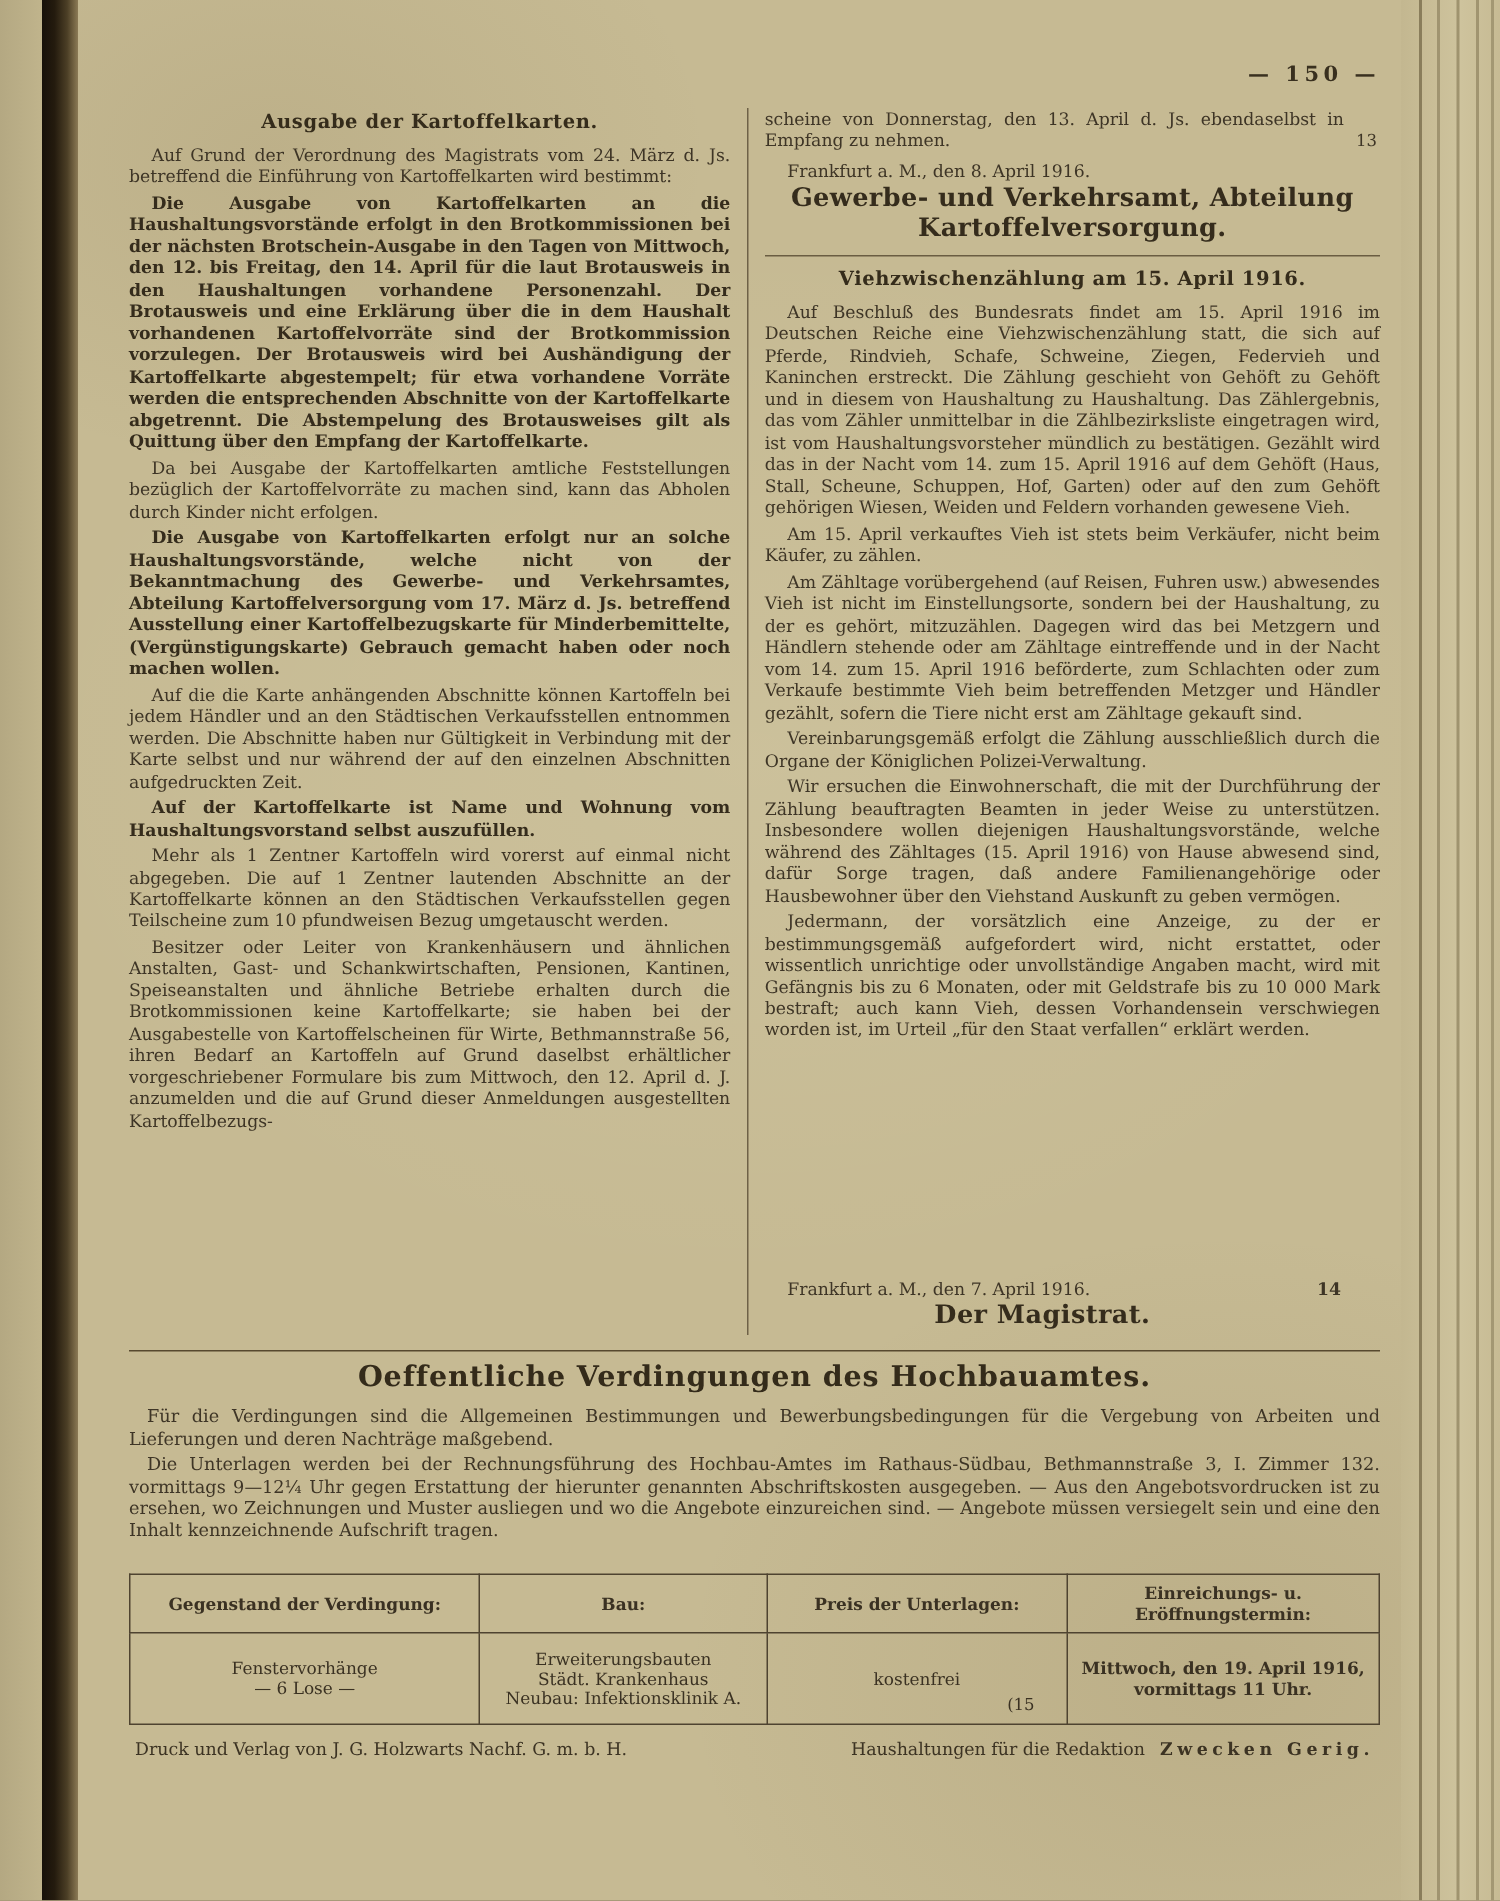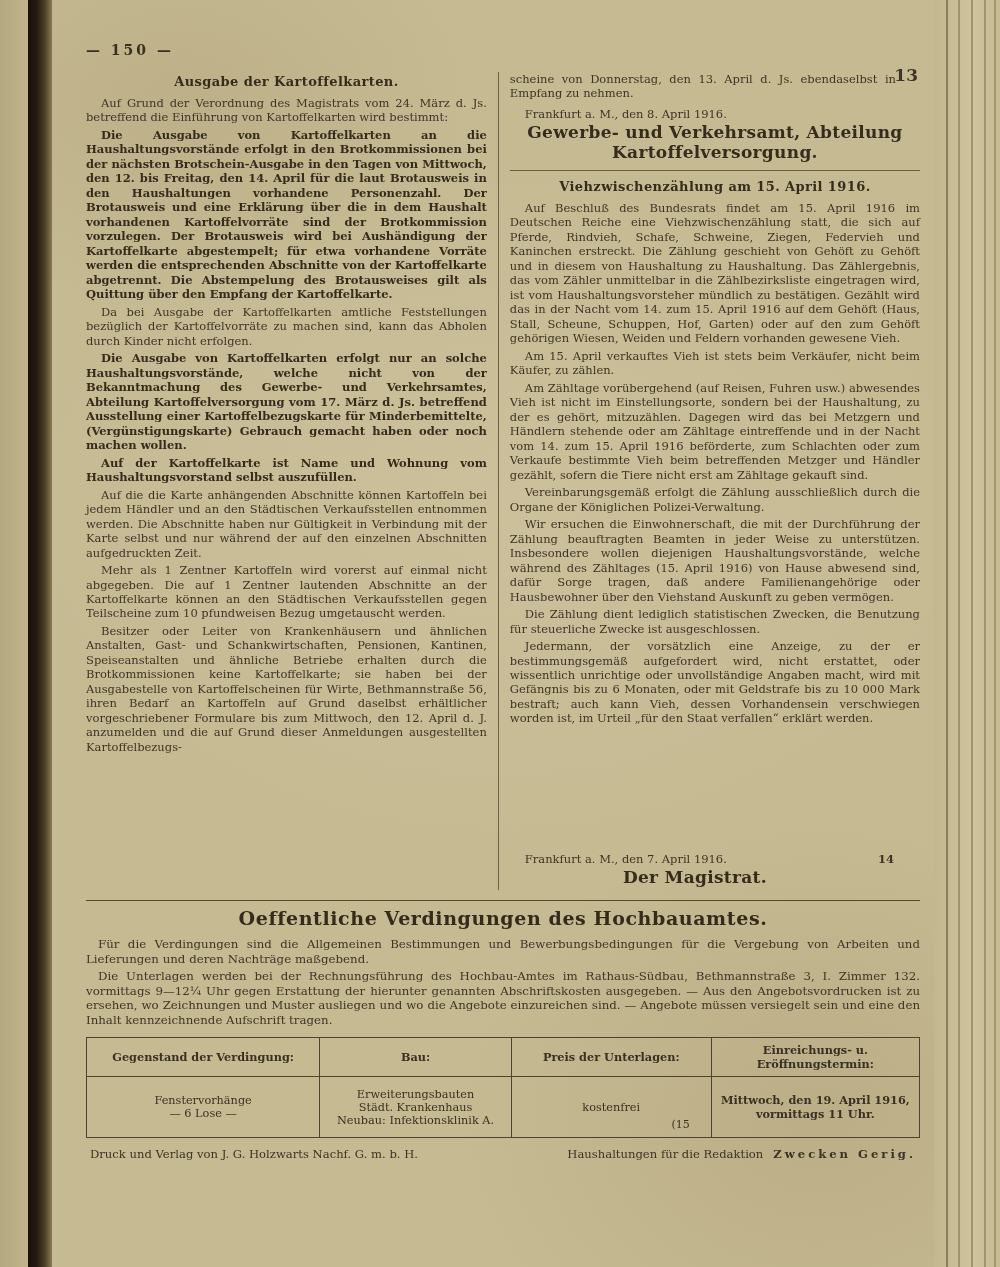--- a/index.html
+++ b/index.html
@@ -25,47 +25,47 @@
   .e1{right:52px;background:rgba(88,74,44,.55);}
   .e2{right:40px;background:rgba(98,84,52,.40);}
   .e3{right:27px;background:rgba(104,90,56,.45);}
   .e4{right:14px;background:rgba(92,78,46,.38);}
   .e5{right:4px;background:rgba(80,66,38,.30);}
 
   .page{position:absolute;left:52px;top:0;width:882px;height:100%;}
   .content{padding:42px 14px 0 34px;}
 
   .page-number{
-    text-align:left;font-size:14px;font-weight:700;letter-spacing:3px;
+    text-align:right;font-size:14px;font-weight:700;letter-spacing:3px;
     margin-bottom:14px;color:#39301f;
   }
 
   .columns{display:flex;align-items:stretch;}
   .col{box-sizing:border-box;}
   .col-left{width:49.5%;padding-right:11px;border-right:1px solid #6e6147;min-height:818px;}
   .col-right{width:50.5%;padding-left:11px;min-height:818px;display:flex;flex-direction:column;}
 
   h2.art{font-size:13px;font-weight:700;text-align:center;margin:2px 0 7px;color:#352c1b;letter-spacing:.4px;}
   p.t{font-size:11.5px;line-height:1.26;margin:0 0 3px;text-align:justify;text-indent:15px;}
   p.b{font-weight:700;color:#352c1c;}
   p.cont{text-indent:0;position:relative;padding-right:24px;}
-  .refnum{position:absolute;right:2px;bottom:15px;font-size:17px;font-weight:700;}
+  .refnum{position:absolute;right:2px;bottom:0;font-size:11px;font-weight:400;}
   .dateline{font-size:11.5px;margin:3px 0 1px;text-indent:15px;display:flex;}
   .dateline .d-ref{margin-left:auto;padding-right:26px;font-weight:700;}
   .sig{font-size:17px;font-weight:700;text-align:center;margin:0 12px 3px;color:#352c1c;letter-spacing:.3px;}
   .sig-right{text-align:center;padding-right:40px;}
   .hrule{height:1px;background:#6a5d42;margin:5px 0 6px;}
   .sig-block{margin-top:auto;}
 
   .full-rule{height:1px;background:#57492f;margin:10px 0 4px;}
 
   h1.verding{font-size:19px;font-weight:700;text-align:center;margin:6px 0 8px;color:#342b1a;letter-spacing:.6px;}
   .verding p.t{font-size:11.8px;text-indent:12px;margin-bottom:2px;}
 
-  table.tender{width:100%;border-collapse:collapse;margin-top:9px;font-size:11.3px;color:#3a3122;padding-left:20px;}
+  table.tender{width:100%;border-collapse:collapse;margin-top:21px;font-size:11.3px;color:#3a3122;padding-left:20px;}
   table.tender th,table.tender td{border:1px solid #4e4330;padding:4px 6px;}
   table.tender th{font-weight:700;text-align:center;vertical-align:middle;height:30px;}
   table.tender td{text-align:center;vertical-align:middle;height:52px;}
   .cw1{width:28%;} .cw2{width:23%;} .cw3{width:24%;} .cw4{width:25%;}
   td.preis{position:relative;}
   td.preis .preis-ref{position:absolute;right:21px;bottom:6px;font-size:11px;}
   td.termin{font-weight:700;}
 
   .imprint{display:flex;align-items:baseline;margin-top:9px;font-size:11.6px;color:#3c3323;padding:0 4px;}
   .imprint .resp{margin-left:auto;}
@@ -85,22 +85,22 @@
       <div class="page-number">— 150 —</div>
 
       <div class="columns">
 
         <div class="col col-left">
           <h2 class="art">Ausgabe der Kartoffelkarten.</h2>
           <p class="t">Auf Grund der Verordnung des Magistrats vom 24. März d. Js. betreffend die Einführung von Kartoffelkarten wird bestimmt:</p>
           <p class="t b">Die Ausgabe von Kartoffelkarten an die Haushaltungsvorstände erfolgt in den Brotkommissionen bei der nächsten Brotschein-Ausgabe in den Tagen von Mittwoch, den 12. bis Freitag, den 14. April für die laut Brotausweis in den Haushaltungen vorhandene Personenzahl. Der Brotausweis und eine Erklärung über die in dem Haushalt vorhandenen Kartoffelvorräte sind der Brotkommission vorzulegen. Der Brotausweis wird bei Aushändigung der Kartoffelkarte abgestempelt; für etwa vorhandene Vorräte werden die entsprechenden Abschnitte von der Kartoffelkarte abgetrennt. Die Abstempelung des Brotausweises gilt als Quittung über den Empfang der Kartoffelkarte.</p>
           <p class="t">Da bei Ausgabe der Kartoffelkarten amtliche Feststellungen bezüglich der Kartoffelvorräte zu machen sind, kann das Abholen durch Kinder nicht erfolgen.</p>
           <p class="t b">Die Ausgabe von Kartoffelkarten erfolgt nur an solche Haushaltungsvorstände, welche nicht von der Bekanntmachung des Gewerbe- und Verkehrsamtes, Abteilung Kartoffelversorgung vom 17. März d. Js. betreffend Ausstellung einer Kartoffelbezugskarte für Minderbemittelte, (Vergünstigungskarte) Gebrauch gemacht haben oder noch machen wollen.</p>
+          <p class="t">Auf die die Karte anhängenden Abschnitte können Kartoffeln bei jedem Händler und an den Städtischen Verkaufsstellen entnommen werden. Die Abschnitte haben nur Gültigkeit in Verbindung mit der Karte selbst und nur während der auf den einzelnen Abschnitten aufgedruckten Zeit.</p>
           <p class="t b">Auf der Kartoffelkarte ist Name und Wohnung vom Haushaltungsvorstand selbst auszufüllen.</p>
-          <p class="t">Auf die die Karte anhängenden Abschnitte können Kartoffeln bei jedem Händler und an den Städtischen Verkaufsstellen entnommen werden. Die Abschnitte haben nur Gültigkeit in Verbindung mit der Karte selbst und nur während der auf den einzelnen Abschnitten aufgedruckten Zeit.</p>
           <p class="t">Mehr als 1 Zentner Kartoffeln wird vorerst auf einmal nicht abgegeben. Die auf 1 Zentner lautenden Abschnitte an der Kartoffelkarte können an den Städtischen Verkaufsstellen gegen Teilscheine zum 10 pfundweisen Bezug umgetauscht werden.</p>
           <p class="t">Besitzer oder Leiter von Krankenhäusern und ähnlichen Anstalten, Gast- und Schankwirtschaften, Pensionen, Kantinen, Speiseanstalten und ähnliche Betriebe erhalten durch die Brotkommissionen keine Kartoffelkarte; sie haben bei der Ausgabestelle von Kartoffelscheinen für Wirte, Bethmannstraße 56, ihren Bedarf an Kartoffeln auf Grund daselbst erhältlicher vorgeschriebener Formulare bis zum Mittwoch, den 12. April d. J. anzumelden und die auf Grund dieser Anmeldungen ausgestellten Kartoffelbezugs-</p>
         </div>
 
         <div class="col col-right">
           <p class="t cont">
             <span>scheine von Donnerstag, den 13. April d. Js. ebendaselbst in Empfang zu nehmen.</span>
             <span class="refnum">13</span>
           </p>
           <div class="dateline">
@@ -108,21 +108,20 @@
           </div>
           <div class="sig">Gewerbe- und Verkehrsamt, Abteilung Kartoffelversorgung.</div>
           <div class="hrule"></div>
 
           <h2 class="art">Viehzwischenzählung am 15. April 1916.</h2>
           <p class="t">Auf Beschluß des Bundesrats findet am 15. April 1916 im Deutschen Reiche eine Viehzwischenzählung statt, die sich auf Pferde, Rindvieh, Schafe, Schweine, Ziegen, Federvieh und Kaninchen erstreckt. Die Zählung geschieht von Gehöft zu Gehöft und in diesem von Haushaltung zu Haushaltung. Das Zählergebnis, das vom Zähler unmittelbar in die Zählbezirksliste eingetragen wird, ist vom Haushaltungsvorsteher mündlich zu bestätigen. Gezählt wird das in der Nacht vom 14. zum 15. April 1916 auf dem Gehöft (Haus, Stall, Scheune, Schuppen, Hof, Garten) oder auf den zum Gehöft gehörigen Wiesen, Weiden und Feldern vorhanden gewesene Vieh.</p>
           <p class="t">Am 15. April verkauftes Vieh ist stets beim Verkäufer, nicht beim Käufer, zu zählen.</p>
           <p class="t">Am Zähltage vorübergehend (auf Reisen, Fuhren usw.) abwesendes Vieh ist nicht im Einstellungsorte, sondern bei der Haushaltung, zu der es gehört, mitzuzählen. Dagegen wird das bei Metzgern und Händlern stehende oder am Zähltage eintreffende und in der Nacht vom 14. zum 15. April 1916 beförderte, zum Schlachten oder zum Verkaufe bestimmte Vieh beim betreffenden Metzger und Händler gezählt, sofern die Tiere nicht erst am Zähltage gekauft sind.</p>
           <p class="t">Vereinbarungsgemäß erfolgt die Zählung ausschließlich durch die Organe der Königlichen Polizei-Verwaltung.</p>
           <p class="t">Wir ersuchen die Einwohnerschaft, die mit der Durchführung der Zählung beauftragten Beamten in jeder Weise zu unterstützen. Insbesondere wollen diejenigen Haushaltungsvorstände, welche während des Zähltages (15. April 1916) von Hause abwesend sind, dafür Sorge tragen, daß andere Familienangehörige oder Hausbewohner über den Viehstand Auskunft zu geben vermögen.</p>
-          <p class="t">Die Zählung dient lediglich statistischen Zwecken, die Benutzung für steuerliche Zwecke ist ausgeschlossen.</p>
           <p class="t">Jedermann, der vorsätzlich eine Anzeige, zu der er bestimmungsgemäß aufgefordert wird, nicht erstattet, oder wissentlich unrichtige oder unvollständige Angaben macht, wird mit Gefängnis bis zu 6 Monaten, oder mit Geldstrafe bis zu 10 000 Mark bestraft; auch kann Vieh, dessen Vorhandensein verschwiegen worden ist, im Urteil „für den Staat verfallen“ erklärt werden.</p>
 
           <div class="sig-block">
             <div class="dateline">
               <span>Frankfurt a. M., den 7. April 1916.</span>
               <span class="d-ref">14</span>
             </div>
             <div class="sig sig-right">Der Magistrat.</div>
           </div>
         </div>

